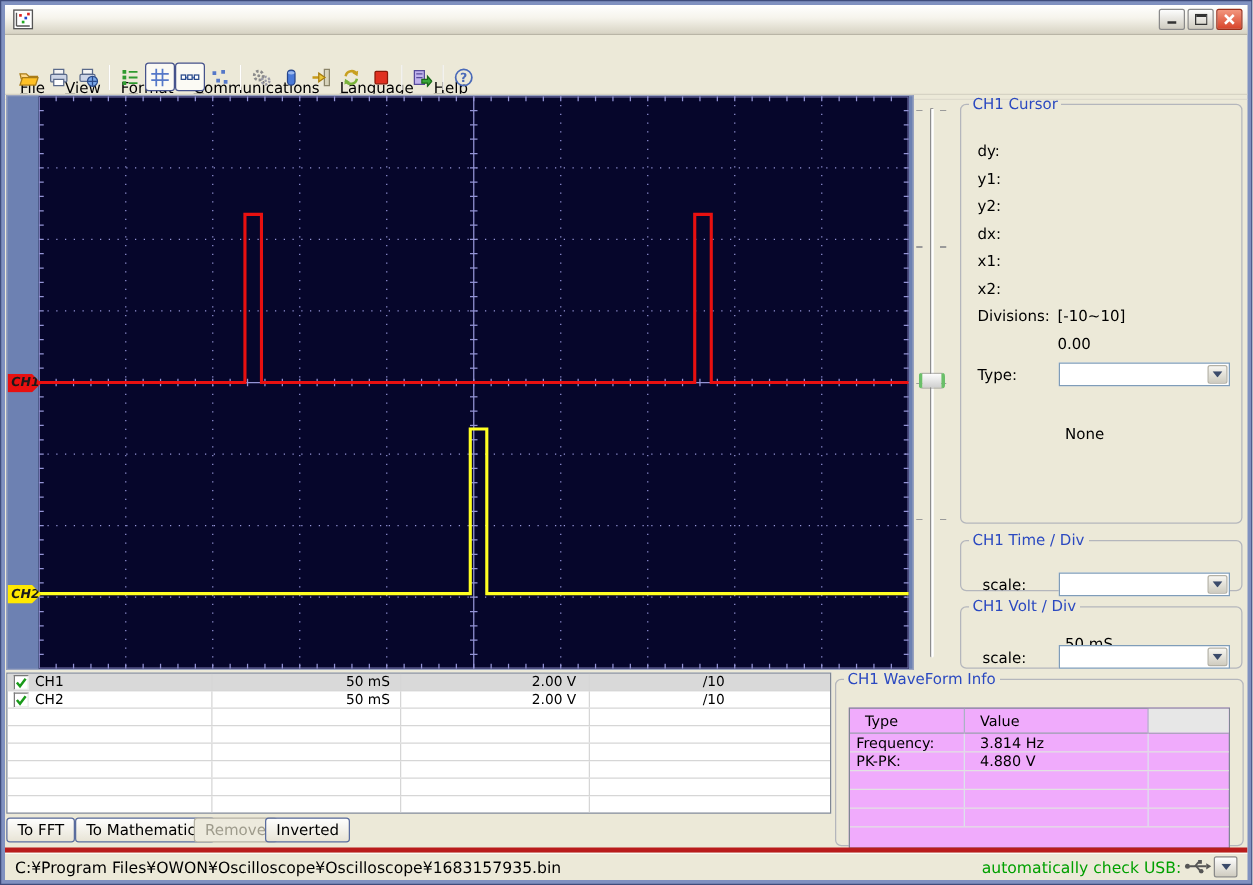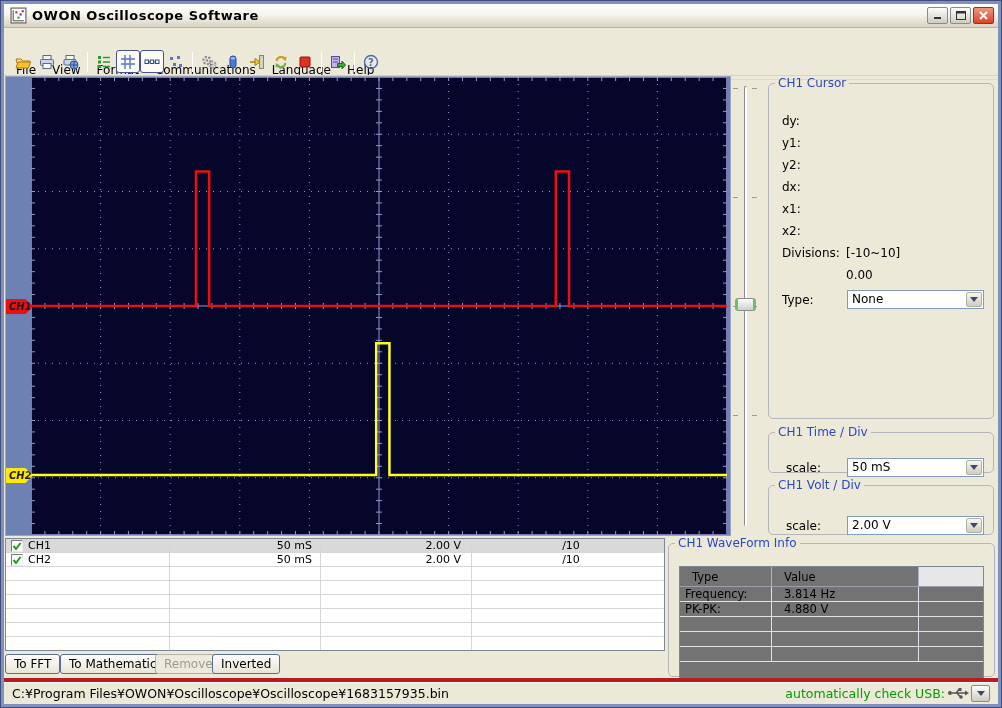--- a/index.html
+++ b/index.html
@@ -104,21 +104,21 @@
     position:absolute; border:1px solid #b4b6bc; border-radius:5px; background:transparent;
   }
   legend { color:#2b49c0; font-size:12px; margin-left:6px; padding:0 3px; }
   .fld-row { position:absolute; left:13px; font-size:12px; }
 
   
   .combo {
     position:absolute; height:19px; background:#fff;
     border:1px solid #7f9db9; font-size:12px;
   }
-  .combo .val { display:block; padding:1px 20px 0 4px; white-space:nowrap; overflow:hidden; }
+  .combo .val { display:block; padding:1px 20px 0 4px; white-space:nowrap; overflow:hidden;margin-top:48px; }
   .combo .cbtn {
     position:absolute; right:1px; top:1px; bottom:1px; width:16px;
     background: linear-gradient(180deg,#f7f6f1,#cfccc0);
     border:1px solid #b3b0a4; border-radius:2px;
     display:flex; align-items:center; justify-content:center;
   }
 
   
   .chan-table {
     position:absolute; left:1px; top:534px; width:660px; height:113px;
@@ -133,21 +133,21 @@
   .chan-row .c4 { flex:1; height:100%; line-height:14px; padding-left:6px;text-align:center; }
   .cbx {
     width:12px; height:12px; background:#fff;
     border:1px solid; border-color:#7a7a7a #e8e8e8 #e8e8e8 #7a7a7a;
     display:flex; align-items:center; justify-content:center;
   }
 
   
   .info-table {
     position:absolute; left:10px; top:16px; width:305px; height:113px;
-    background:#737373; border:1px solid #7f8794; font-size:11.5px;
+    background:#f0abfc; border:1px solid #7f8794; font-size:11.5px;
   }
   .info-hdr { display:flex; height:20px; border-bottom:1px solid #9aa0ad; align-items:center; }
   .info-hdr .h0 { width:92px; padding-left:12px; border-right:1px solid #aab2c4; height:100%; line-height:20px; }
   .info-hdr .h1 { width:147px; padding-left:12px; border-right:1px solid #aab2c4; height:100%; line-height:20px; }
   .info-hdr .h2 { flex:1; height:100%; background:#e7e7e7; }
   .info-row { display:flex; height:15px; border-bottom:1px solid #e2e2e2; align-items:center; }
   .info-row .d0 { width:92px; padding-left:5px; border-right:1px solid #dde2ec; height:100%; line-height:15px; }
   .info-row .d1 { width:147px; padding-left:12px; border-right:1px solid #dde2ec; height:100%; line-height:15px; }
   .info-row .d2 { flex:1; height:100%; }
 
@@ -182,21 +182,20 @@
     <div class="titlebar">
       <svg class="app-icon" viewBox="0 0 16 16">
         <rect x="1" y="1" width="14" height="14" fill="#fff" stroke="#555"></rect>
         <line x1="3" y1="13" x2="13" y2="13" stroke="#555"></line>
         <line x1="3" y1="3" x2="3" y2="13" stroke="#555"></line>
         <rect x="5" y="4" width="2" height="2" fill="#d22"></rect>
         <rect x="9" y="6" width="2" height="2" fill="#24c"></rect>
         <rect x="7" y="9" width="2" height="2" fill="#2a2"></rect>
         <rect x="11" y="3" width="2" height="2" fill="#d22"></rect>
       </svg>
-      <span class="title-text">OWON Oscilloscope Software</span>
       <div class="win-controls">
         <div class="wbtn">
           <svg width="10" height="9" viewBox="0 0 10 9">
               <rect x="1" y="6" width="7" height="2" fill="#333"></rect>
             </svg>
         </div>
         <div class="wbtn">
           <svg width="10" height="9" viewBox="0 0 10 9">
               <rect x="0.5" y="0.5" width="9" height="8" fill="none" stroke="#333"></rect>
               <line x1="1" y1="1.5" x2="9" y2="1.5" stroke="#333" stroke-width="2"></line>

